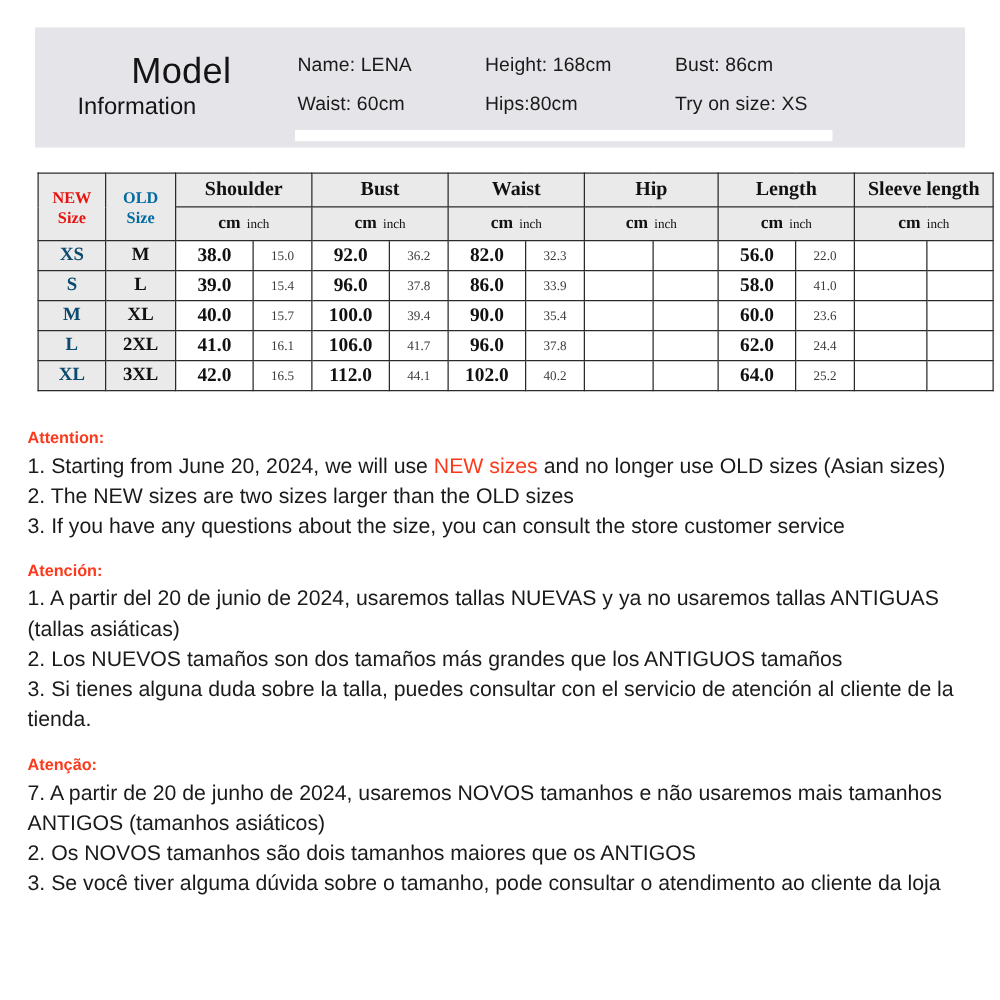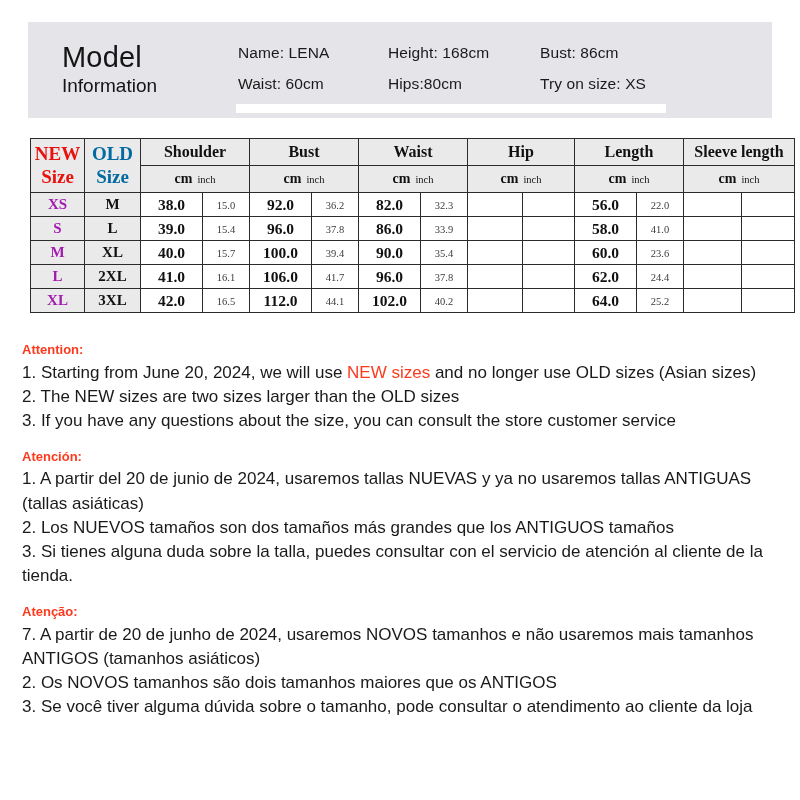--- a/index.html
+++ b/index.html
@@ -34,20 +34,21 @@
     width: 200px;
     padding-left: 34px;
     box-sizing: border-box;
     color: #141414;
   }
   .model-title-main {
     font-size: 29px;
     letter-spacing: 0.2px;
     line-height: 1.05;
     font-weight: 400;
+    text-align: center;
   }
   .model-title-sub {
     font-size: 19px;
     line-height: 1.25;
     font-weight: 400;
     margin-top: 1px;
   }
   .model-specs {
     position: relative;
     flex: 1;
@@ -88,21 +89,21 @@
   .size-table td {
     border: 1px solid #2b2b2b;
     text-align: center;
     padding: 0;
     font-family: "Liberation Serif", serif;
   }
   .size-table thead th {
     background: #eaeaea;
   }
   .hdr-size {
-    font-size: 19px;
+    font-size: 13px;
     font-weight: bold;
     line-height: 1.18;
     height: 52px;
     padding: 2px 0;
   }
   .hdr-size.new { color: #e8130f; }
   .hdr-size.old { color: #0369a1; }
   .hdr-group {
     font-size: 16px;
     font-weight: bold;
@@ -130,21 +131,21 @@
     font-weight: normal;
     color: #111111;
   }
   .size-table tbody td {
     height: 23px;
     font-size: 15px;
     font-weight: bold;
   }
   td.cell-size-new {
     background: #eaeaea;
-    color: #a21caf;
+    color: #0c4a6e;
     margin-top: 24px;
   }
   td.cell-size-old {
     background: #eaeaea;
     color: #111111;
   }
   td.cell-meas {
     background: #ffffff;
     color: #111111;
   }

